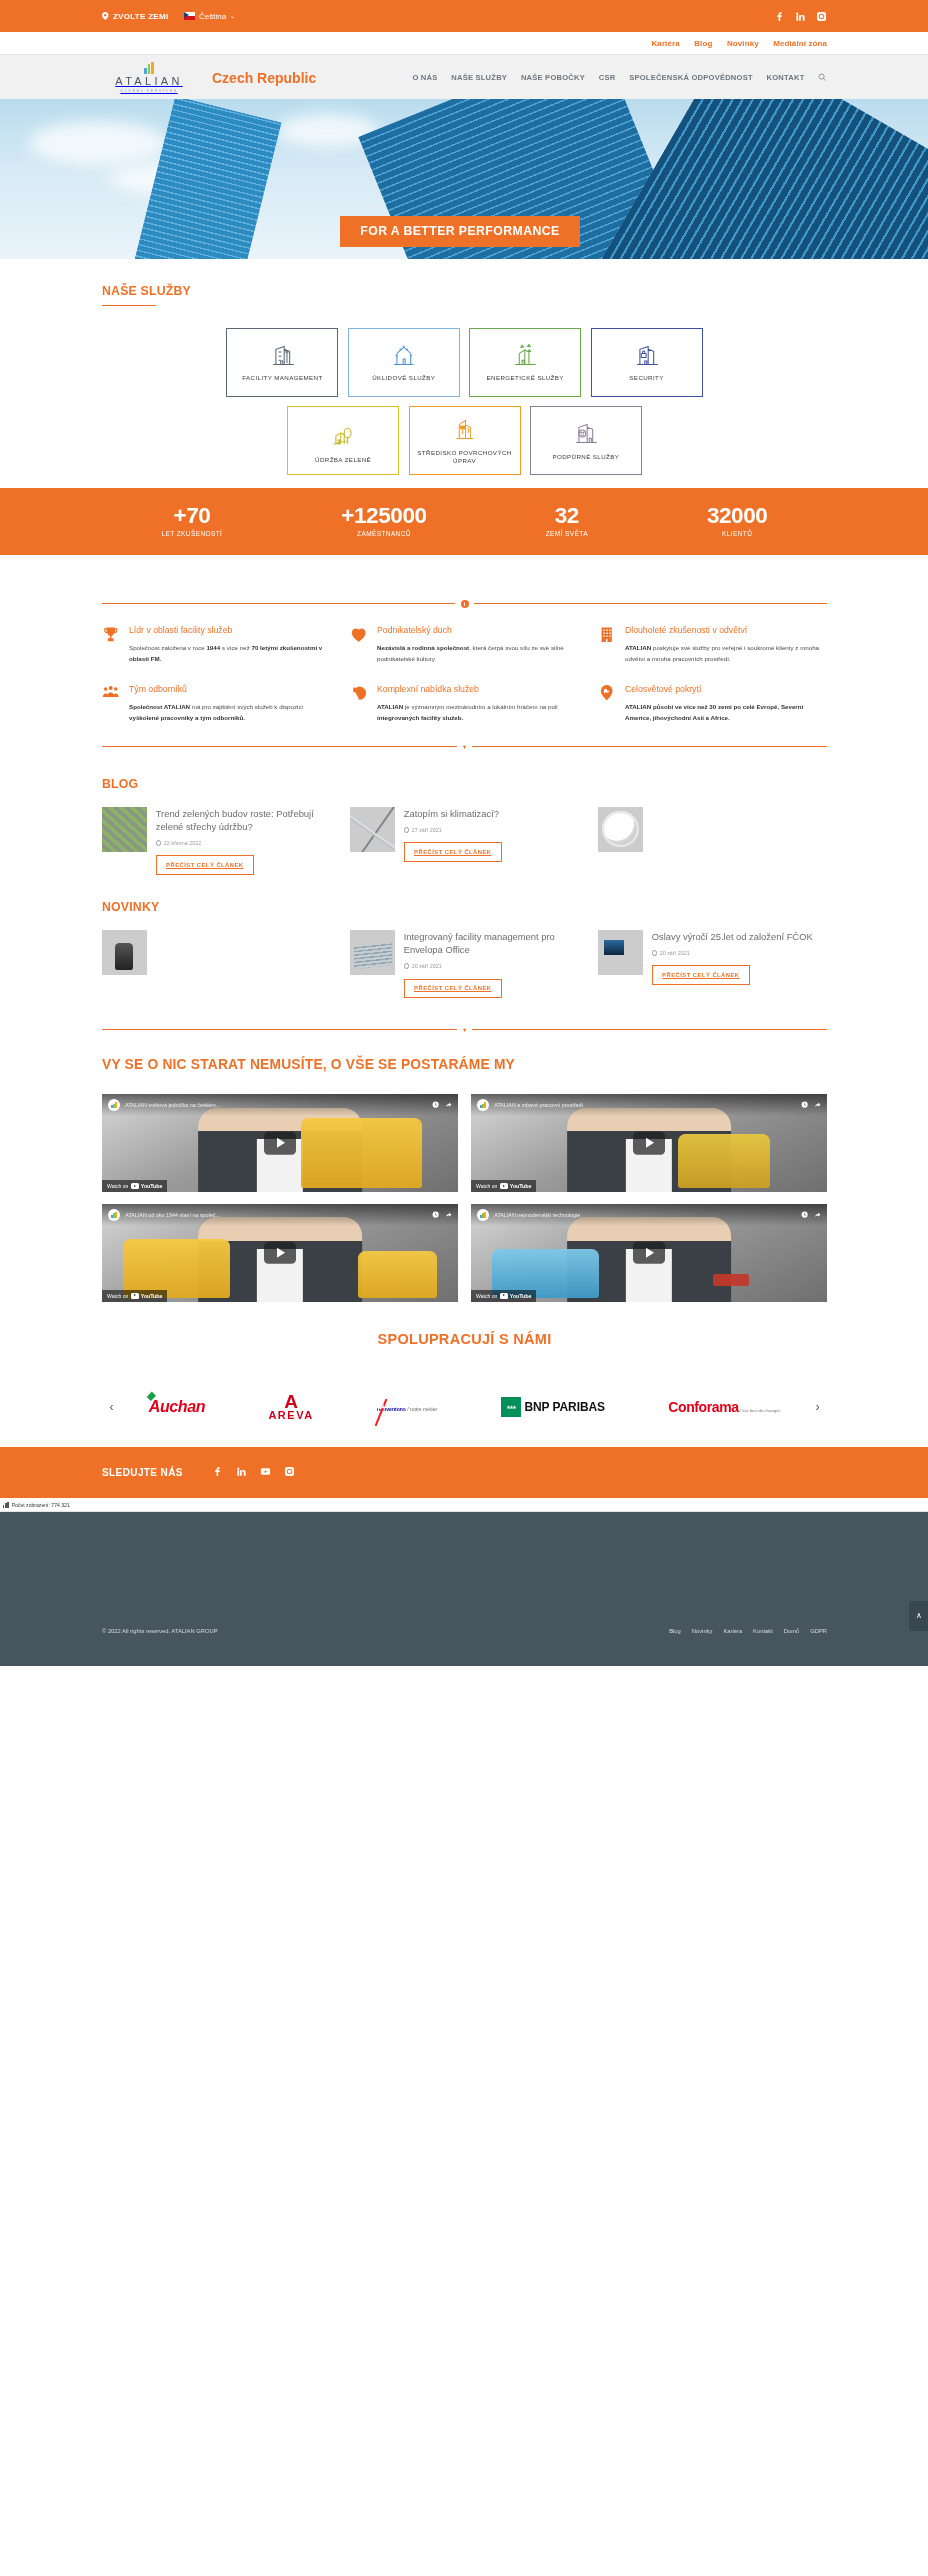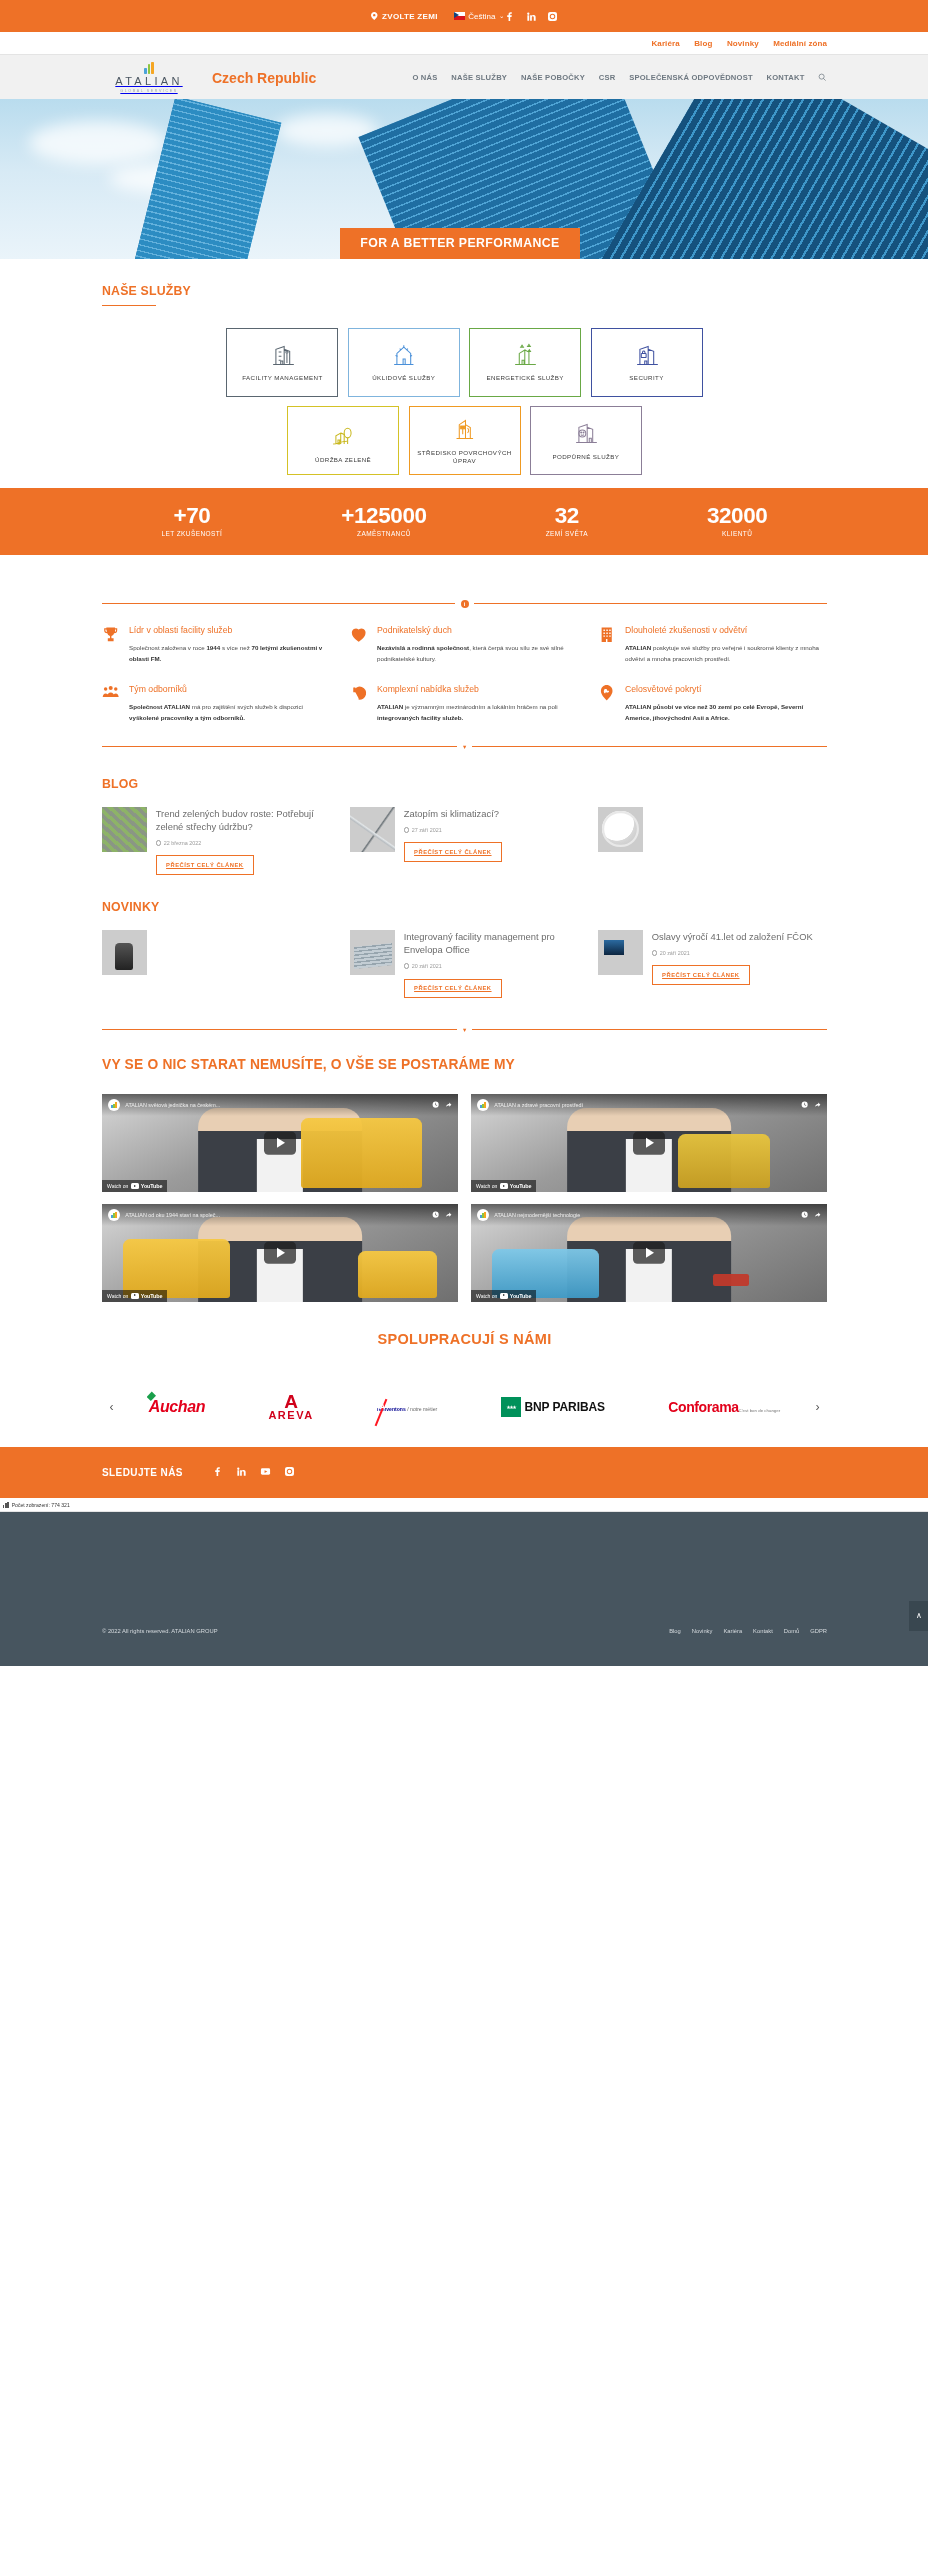--- a/index.html
+++ b/index.html
@@ -8,21 +8,21 @@
   body {
     font-family: "Liberation Sans", sans-serif;
     background:#ffffff;
     color:#444;
     -webkit-font-smoothing:antialiased;
   }
   .wrap { width:725px; margin:0 auto; }
 
   
   .topbar { background:#ee7127; height:32px; display:flex; align-items:center; }
-  .topbar .wrap { display:flex; align-items:center; justify-content:center; width:725px; }
+  .topbar .wrap { display:flex; align-items:center; justify-content:space-between; width:725px; }
   .topbar-left { display:flex; align-items:center; gap:16px; }
   .tb-country { display:flex; align-items:center; gap:4.4px; color:#fff; font-size:8px;
                 font-weight:bold; letter-spacing:0.3px; }
   .tb-lang { display:flex; align-items:center; gap:3.6px; color:#fff; font-size:8px; }
   .flag-cz { width:11px; height:7.3px; position:relative; overflow:hidden; display:inline-block;
              background:linear-gradient(to bottom,#fff 0 50%,#d7141a 50% 100%); }
   .flag-cz:before { content:""; position:absolute; left:0; top:0; width:0; height:0;
              border-top:3.6px solid transparent; border-bottom:3.6px solid transparent;
              border-left:5.8px solid #11457e; }
   .caret { font-size:6.5px; }
@@ -54,21 +54,21 @@
           background:linear-gradient(to bottom,#b9dcee 0%,#d7eaf5 45%,#eaf4fa 100%); }
   .hero .sky-cloud { position:absolute; border-radius:50%; background:rgba(255,255,255,.75); filter:blur(7.3px); }
   .tower { position:absolute; background:linear-gradient(115deg,#2f93c8,#1d6fa5 40%,#2a86bb 70%,#0f5585); }
   .tower.t1 { left:145px; top:7.3px; width:109px; height:239px; transform:rotate(14deg);
               background:repeating-linear-gradient(0deg,#2c8cc2 0 4.4px,#63b1dc 4.4px 5.8px),
                          linear-gradient(90deg,#1d6fa5,#3d9bcd); }
   .tower.t2 { left:406px; top:-22px; width:261px; height:305px; transform:rotate(-22deg);
               background:repeating-linear-gradient(0deg,#1f6ea2 0 5.8px,#4ea3d4 5.8px 7.3px); }
   .tower.t3 { left:638px; top:-7.3px; width:305px; height:290px; transform:rotate(30deg);
               background:repeating-linear-gradient(90deg,#15517d 0 6.5px,#3e96c9 6.5px 8.7px); }
-  .hero-caption { position:absolute; left:340px; bottom:0; background:#ee7127; color:#fff;
+  .hero-caption { position:absolute; left:340px; bottom:12px; background:#ee7127; color:#fff;
                   padding:8.7px 20.3px; font-size:12.3px; font-weight:bold; letter-spacing:0.4px; }
 
   
   .sec-title { color:#ee7127; font-size:12.3px; font-weight:bold; letter-spacing:0.2px; }
   .sec-title.big { font-size:13.8px; }
   .rule-orange { width:54px; height:1.5px; background:#ee7127; margin-top:6.5px; }
 
   
   .services { padding:25px 0 13px; }
   .svc-grid { display:flex; justify-content:center; gap:9.4px; margin-top:22px; }
@@ -559,21 +559,21 @@
           <div class="date">
             <span class="cl"></span>
             <span>20 září 2021</span>
           </div>
           <a class="btn-read" href="#">PŘEČÍST CELÝ ČLÁNEK</a>
         </div>
       </article>
       <article class="post">
         <div class="thumb th-night"></div>
         <div>
-          <h5>Oslavy výročí 41.let od založení FČOK</h5>
+          <h5>Oslavy výročí 25.let od založení FČOK</h5>
           <div class="date">
             <span class="cl"></span>
             <span>20 září 2021</span>
           </div>
           <a class="btn-read" href="#">PŘEČÍST CELÝ ČLÁNEK</a>
         </div>
       </article>
     </div>
 
     <div class="div-caret" style="margin-top:27.6px">

